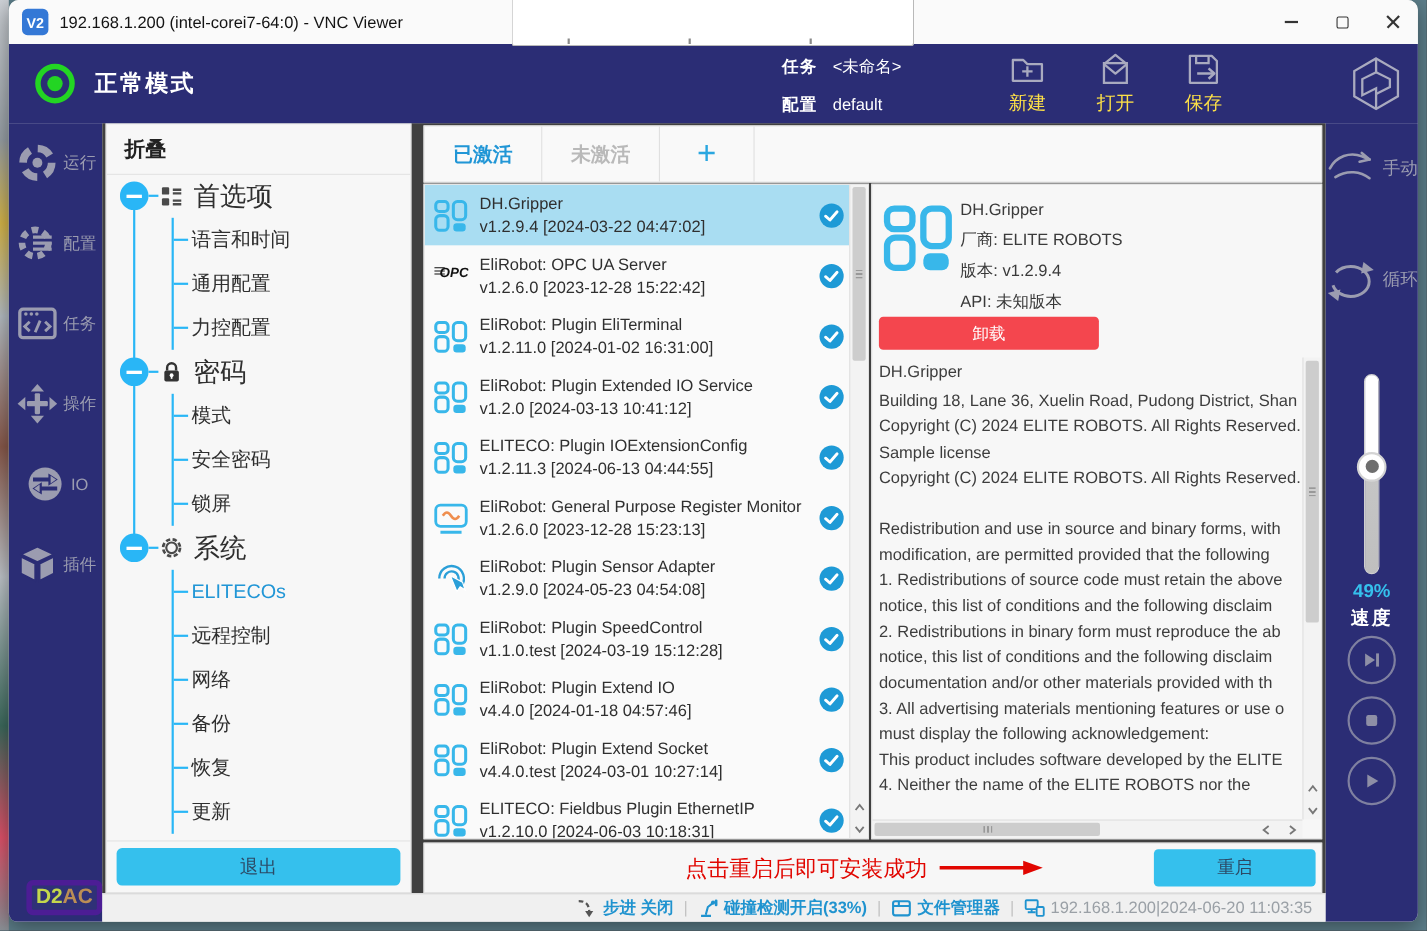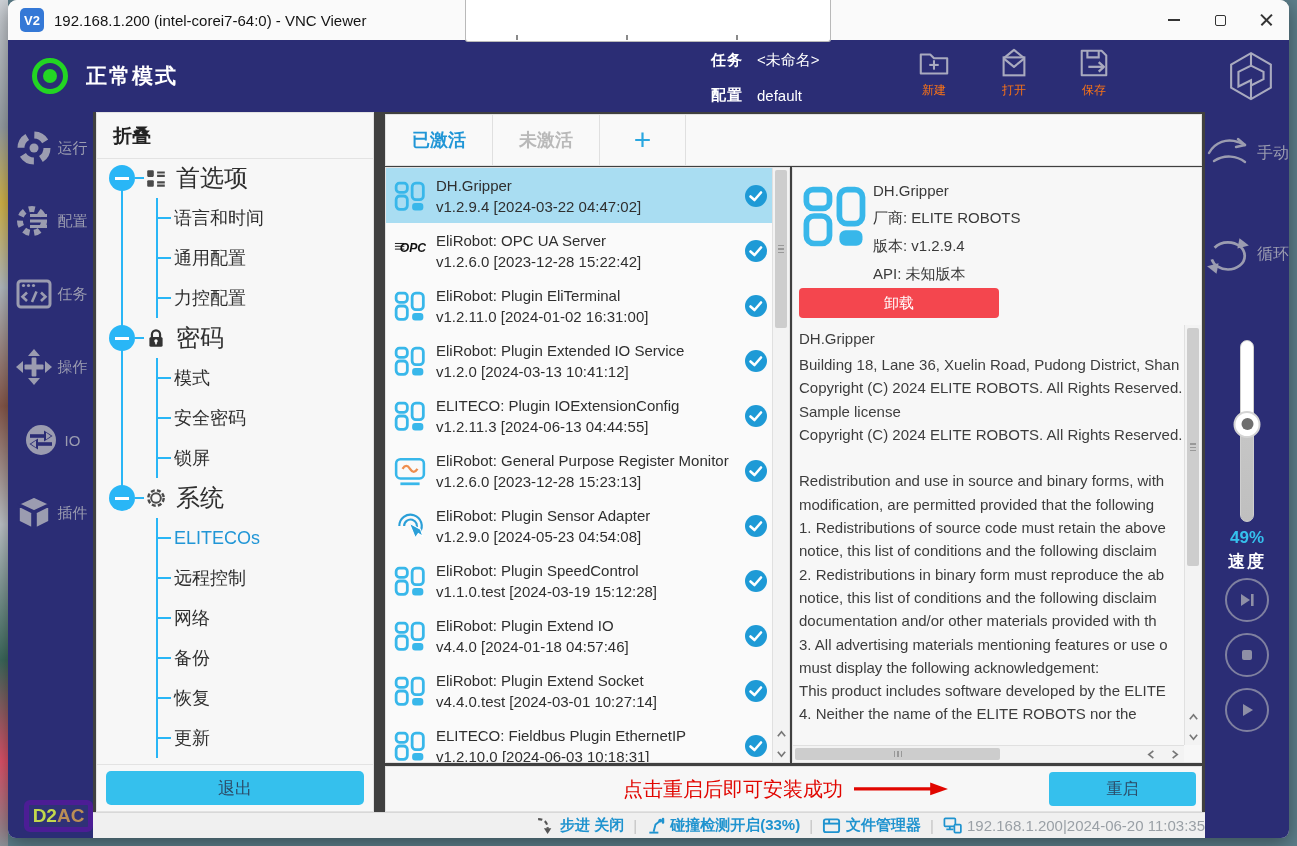--- a/index.html
+++ b/index.html
@@ -39,21 +39,21 @@
   .status-ring{width:36px;height:36px;border:5px solid #23d523;border-radius:50%;position:relative;flex:none;}
   .status-ring::after{content:"";position:absolute;left:50%;top:50%;width:14px;height:14px;margin:-7px 0 0 -7px;border-radius:50%;background:#23d523;}
   .mode-label{color:#fff;font-weight:bold;font-size:21px;margin-left:18px;letter-spacing:2px;}
   .task-config{position:absolute;left:703px;top:9px;color:#fff;font-size:15px;}
   .tc-row{display:flex;align-items:center;height:22px;margin-bottom:13px;}
   .tc-label{font-weight:bold;letter-spacing:1px;}
   .tc-value{margin-left:14px;}
   .hdr-actions{position:absolute;left:898px;top:7px;display:flex;gap:24px;}
   .hdr-action{width:56px;display:flex;flex-direction:column;align-items:center;cursor:pointer;}
   .hdr-action .ic{width:34px;height:34px;}
-  .hdr-action-label{color:#f97316;font-size:12px;margin-top:1px;}
+  .hdr-action-label{color:#fde047;font-size:17px;margin-top:1px;}
   .hdr-logo{position:absolute;right:15px;top:11px;width:46px;height:50px;}
 
   
   .nav-left{position:absolute;left:0;top:112px;bottom:0;width:85px;background:#2b2d75;
     display:flex;flex-direction:column;align-items:center;padding-top:16px;gap:33px;}
   .nav-item{display:flex;flex-direction:row;align-items:center;gap:4px;color:#9b9cb0;font-size:15px;cursor:pointer;}
   .nav-item .ic{width:40px;height:40px;}
   .d2ac{position:absolute;bottom:6px;left:8px;width:69px;height:32px;border:5px solid #4c1d95;border-radius:6px;
     display:flex;align-items:center;justify-content:center;font-size:19px;font-weight:bold;background:rgba(255,255,255,.02);}
   .d2ac .p1{color:#c3d84c;} .d2ac .p2{color:#bb8e55;}
@@ -70,21 +70,21 @@
     background:#fff;border:2px solid #d4d4d4;border-radius:50%;cursor:pointer;}
   .slider-knob::after{content:"";position:absolute;left:50%;top:50%;width:12px;height:12px;margin:-6px 0 0 -6px;border-radius:50%;background:#6e6e6e;}
   .sp-value{position:absolute;top:416px;left:0;right:0;text-align:center;color:#35c0ed;font-weight:bold;font-size:17px;}
   .sp-speedlabel{position:absolute;top:438px;left:0;right:0;text-align:center;color:#fff;font-weight:bold;font-size:17px;letter-spacing:2px;}
   .sp-buttons{position:absolute;top:466px;left:0;right:0;display:flex;flex-direction:column;align-items:center;gap:11px;}
   .circle-btn{width:44px;height:44px;border:2px solid #7f80a0;border-radius:50%;display:flex;align-items:center;justify-content:center;cursor:pointer;background:transparent;}
   .circle-btn svg{width:20px;height:20px;}
 
   
   .statusbar{position:absolute;left:85px;right:84px;bottom:0;height:26px;background:#f0f0f0;border-top:1px solid #d8d8d8;
-    display:flex;align-items:center;justify-content:flex-end;gap:9px;padding-right:0;font-size:15px;white-space:nowrap;}
+    display:flex;align-items:center;justify-content:flex-end;gap:9px;padding-right:12px;font-size:15px;white-space:nowrap;}
   .sb-item{display:flex;align-items:center;gap:5px;color:#1f93cf;font-weight:bold;}
   .sb-item.muted{color:#9aa0a6;font-weight:normal;}
   .sb-item .ic{width:19px;height:19px;}
   .sb-divider{color:#c3c3c3;font-weight:normal;}
 
   
   .content{position:absolute;left:85px;top:112px;right:84px;bottom:26px;background:#404040;}
   .card{background:#f7f7f7;border:1px solid #e2e2e2;}
 
   

